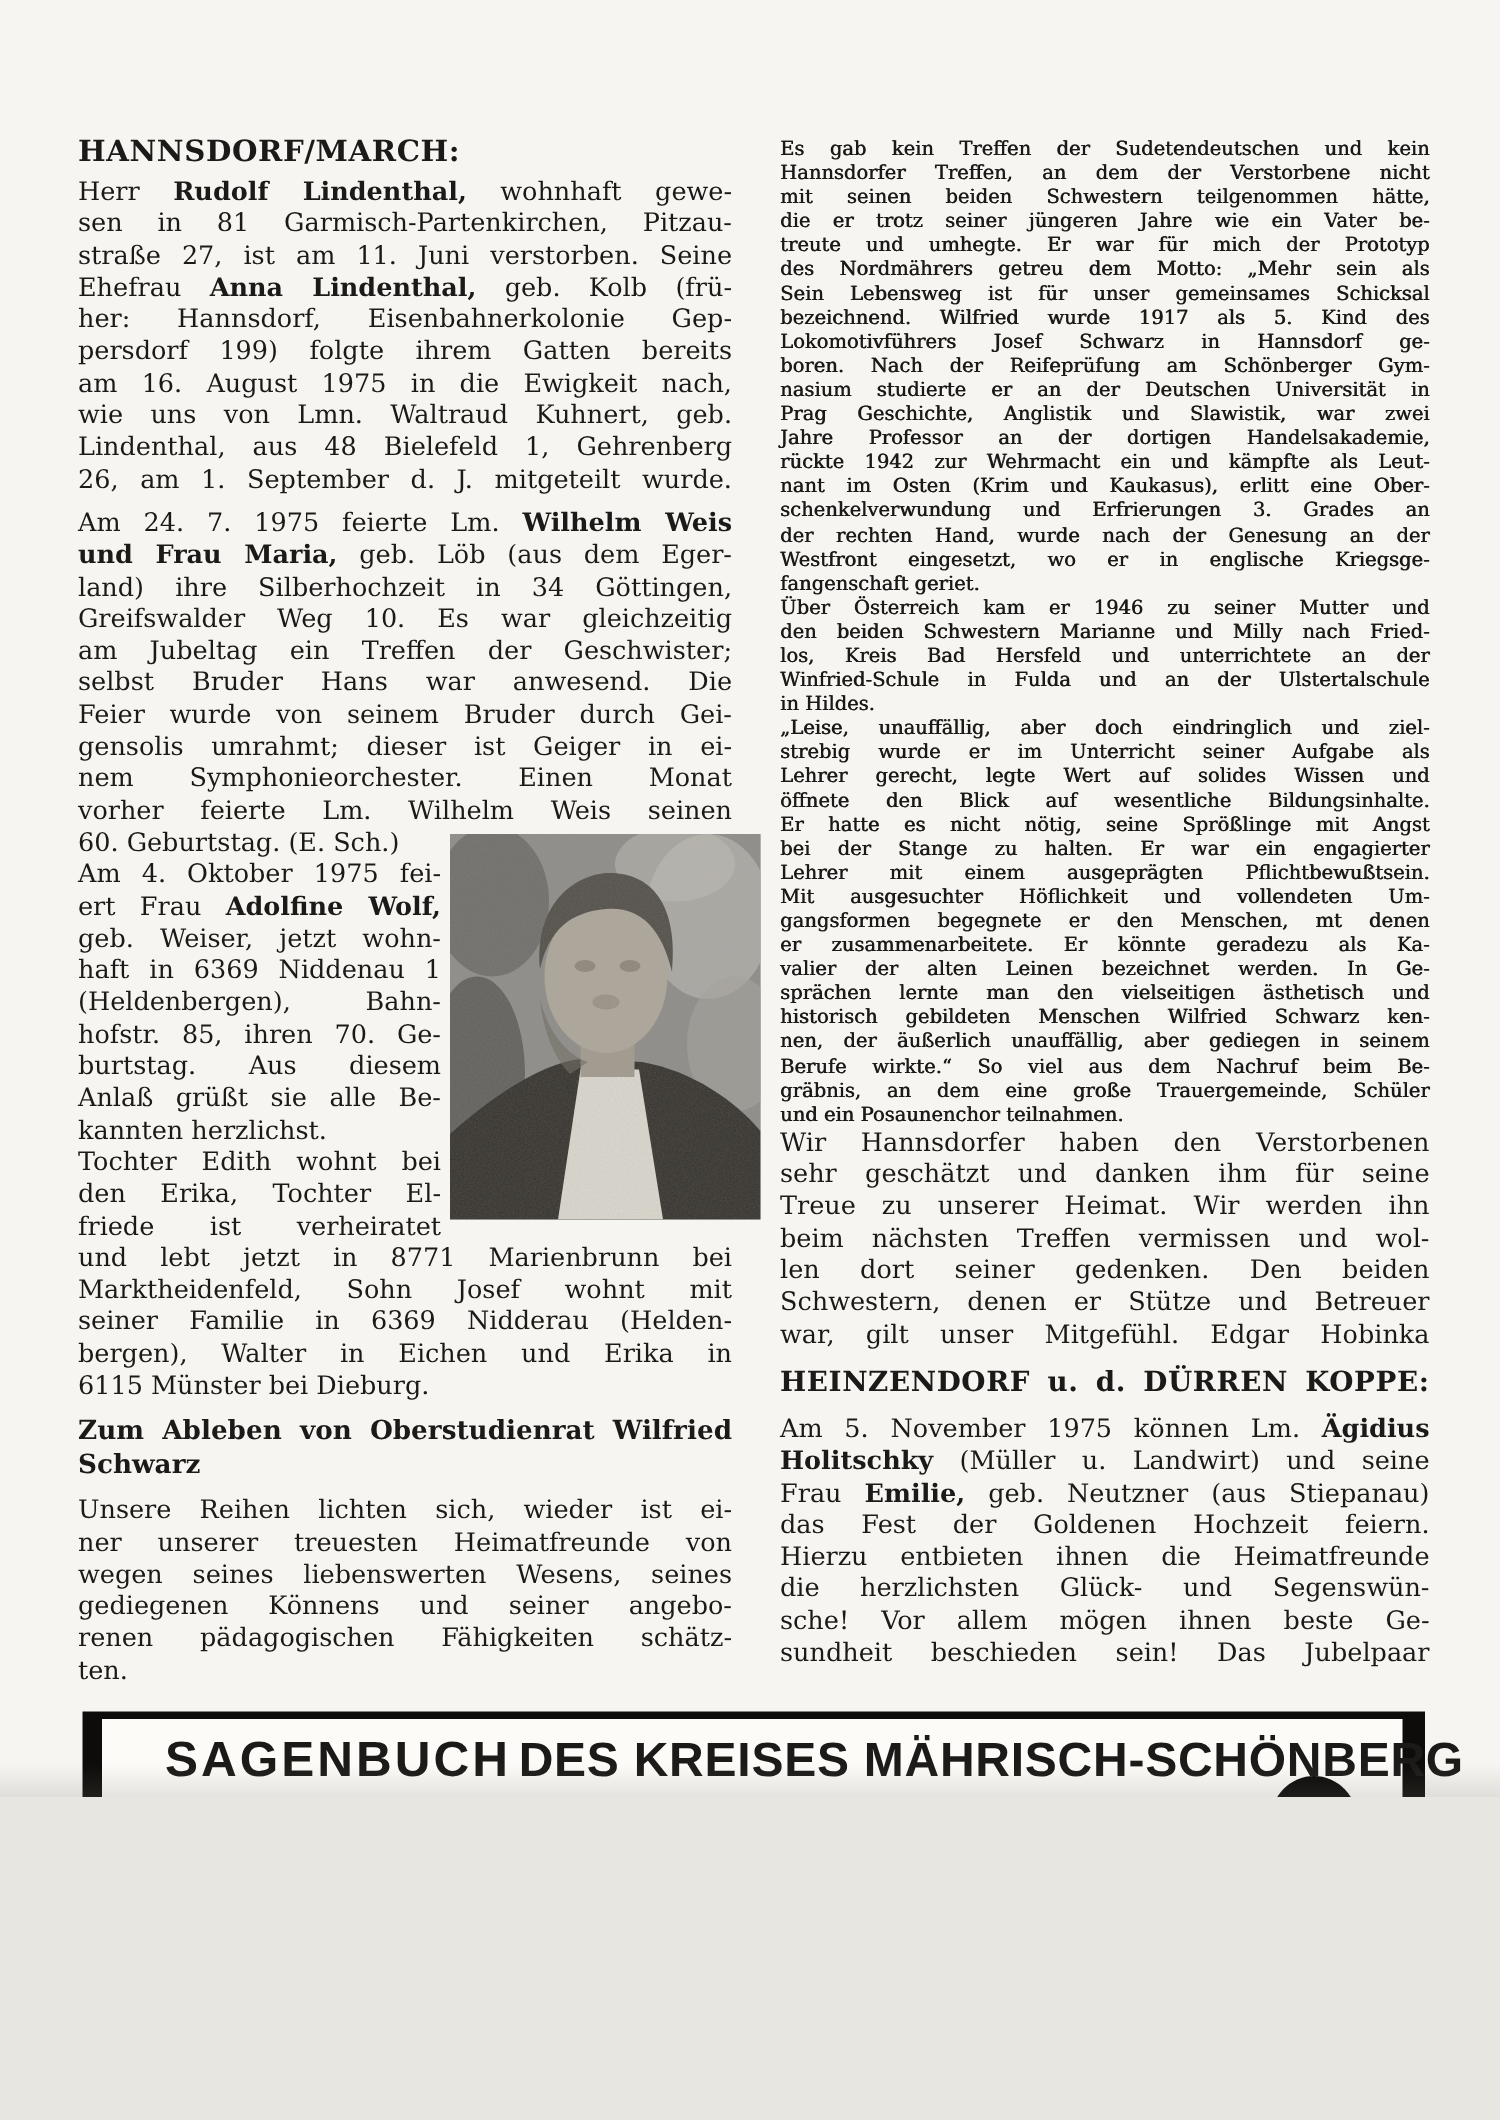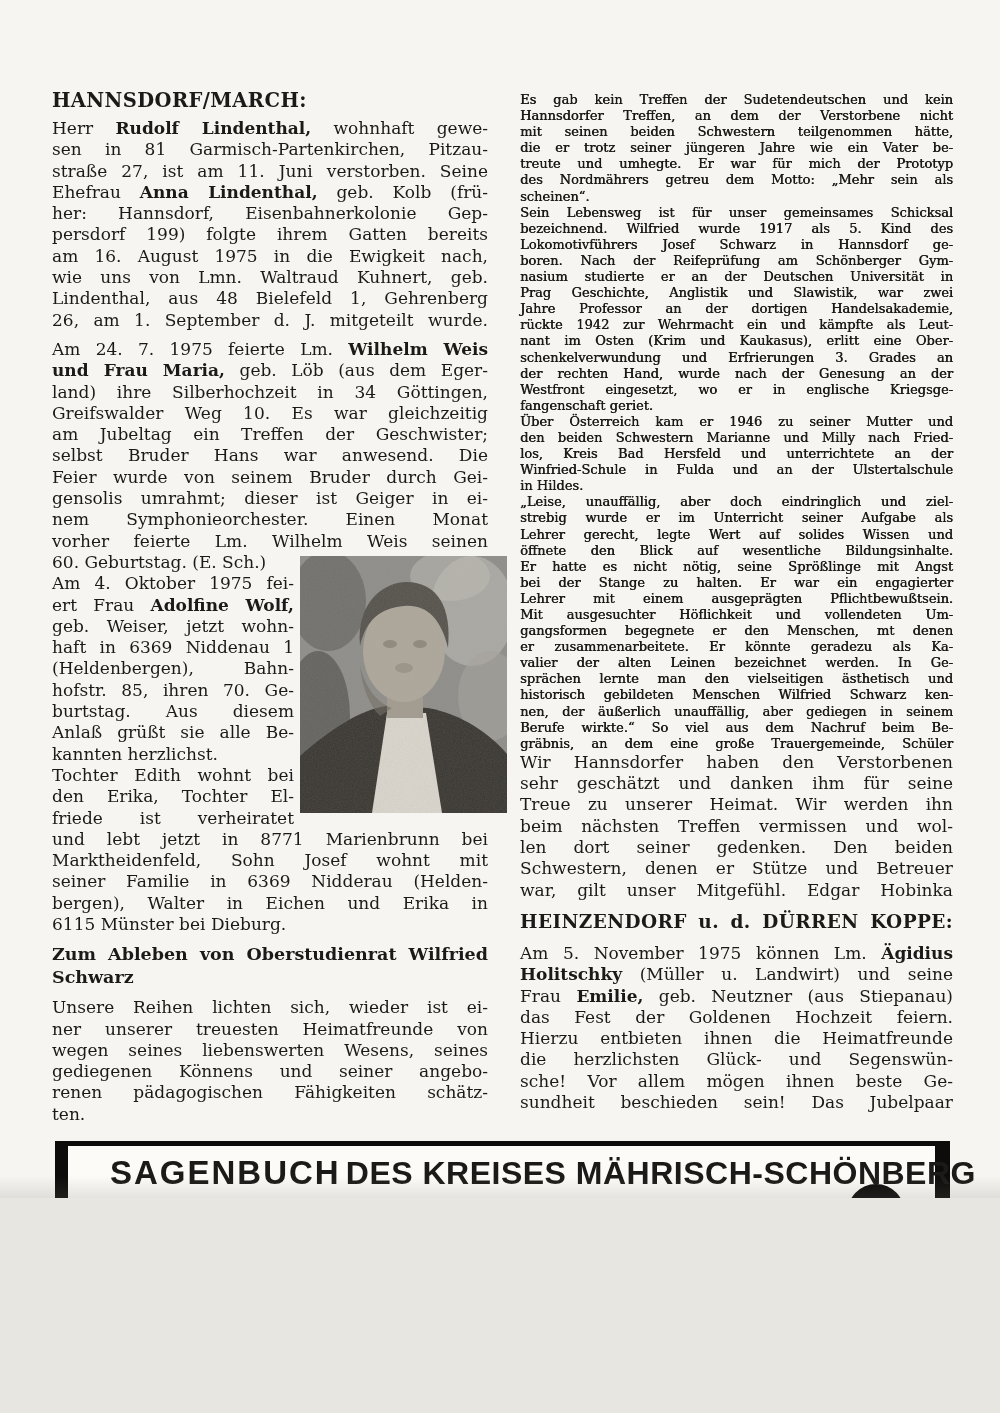--- a/index.html
+++ b/index.html
@@ -112,21 +112,20 @@
     </div>
 
   <div class="col right">
       <div class="block small">
         <div class="line">Es gab kein Treffen der Sudetendeutschen und kein</div>
         <div class="line">Hannsdorfer Treffen, an dem der Verstorbene nicht</div>
         <div class="line">mit seinen beiden Schwestern teilgenommen hätte,</div>
         <div class="line">die er trotz seiner jüngeren Jahre wie ein Vater be-</div>
         <div class="line">treute und umhegte. Er war für mich der Prototyp</div>
         <div class="line">des Nordmährers getreu dem Motto: „Mehr sein als</div>
-        <div class="line nj">scheinen“.</div>
       </div>
       <div class="block small">
         <div class="line">Sein Lebensweg ist für unser gemeinsames Schicksal</div>
         <div class="line">bezeichnend. Wilfried wurde 1917 als 5. Kind des</div>
         <div class="line">Lokomotivführers Josef Schwarz in Hannsdorf ge-</div>
         <div class="line">boren. Nach der Reifeprüfung am Schönberger Gym-</div>
         <div class="line">nasium studierte er an der Deutschen Universität in</div>
         <div class="line">Prag Geschichte, Anglistik und Slawistik, war zwei</div>
         <div class="line">Jahre Professor an der dortigen Handelsakademie,</div>
         <div class="line">rückte 1942 zur Wehrmacht ein und kämpfte als Leut-</div>
@@ -153,20 +152,21 @@
         <div class="line">Lehrer mit einem ausgeprägten Pflichtbewußtsein.</div>
         <div class="line">Mit ausgesuchter Höflichkeit und vollendeten Um-</div>
         <div class="line">gangsformen begegnete er den Menschen, mt denen</div>
         <div class="line">er zusammenarbeitete. Er könnte geradezu als Ka-</div>
         <div class="line">valier der alten Leinen bezeichnet werden. In Ge-</div>
         <div class="line">sprächen lernte man den vielseitigen ästhetisch und</div>
         <div class="line">historisch gebildeten Menschen Wilfried Schwarz ken-</div>
         <div class="line">nen, der äußerlich unauffällig, aber gediegen in seinem</div>
         <div class="line">Berufe wirkte.“ So viel aus dem Nachruf beim Be-</div>
         <div class="line">gräbnis, an dem eine große Trauergemeinde, Schüler</div>
+        <div class="line nj">und ein Posaunenchor teilnahmen.</div>
       </div>
       <div class="block body">
         <div class="line">Wir Hannsdorfer haben den Verstorbenen</div>
         <div class="line">sehr geschätzt und danken ihm für seine</div>
         <div class="line">Treue zu unserer Heimat. Wir werden ihn</div>
         <div class="line">beim nächsten Treffen vermissen und wol-</div>
         <div class="line">len dort seiner gedenken. Den beiden</div>
         <div class="line">Schwestern, denen er Stütze und Betreuer</div>
         <div class="line">war, gilt unser Mitgefühl. Edgar Hobinka</div>
       </div>

